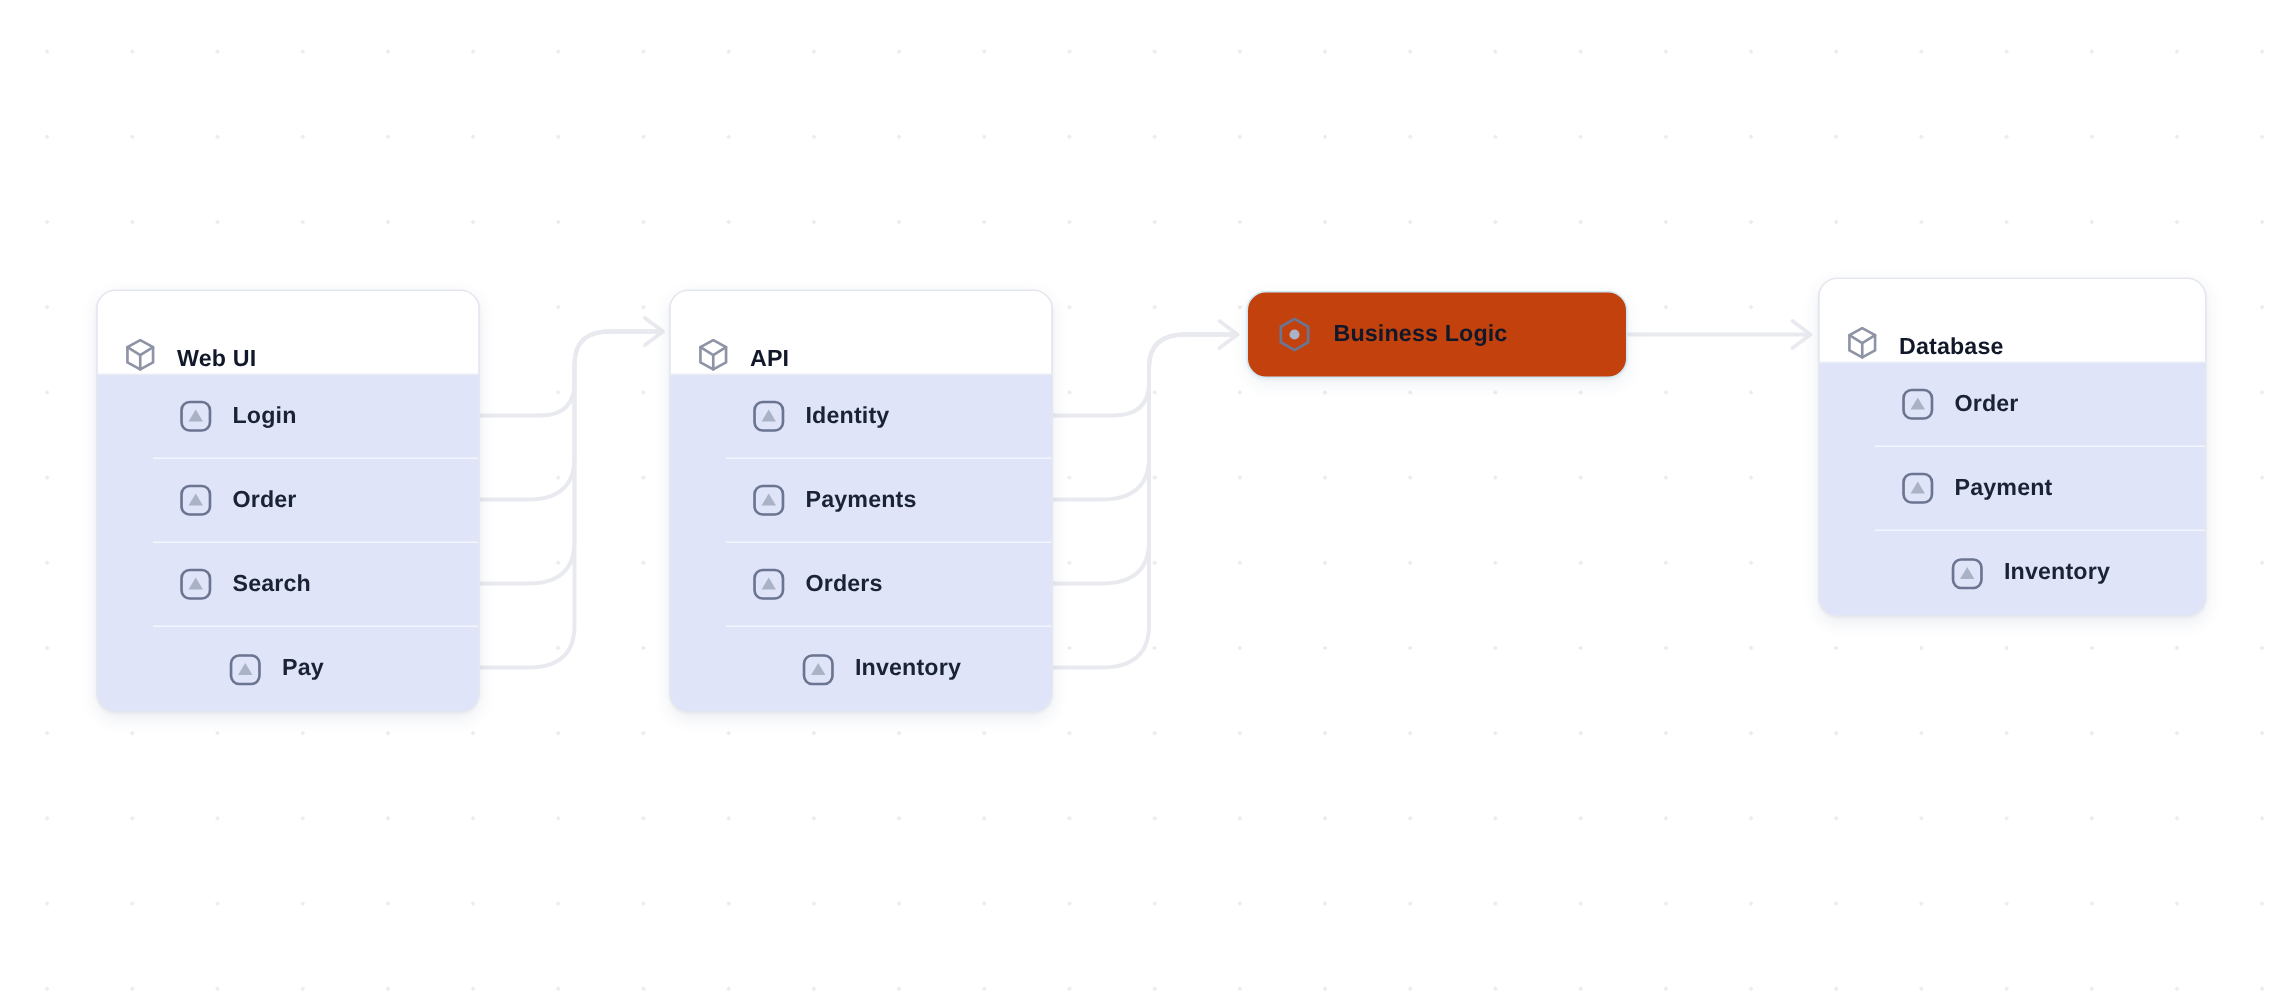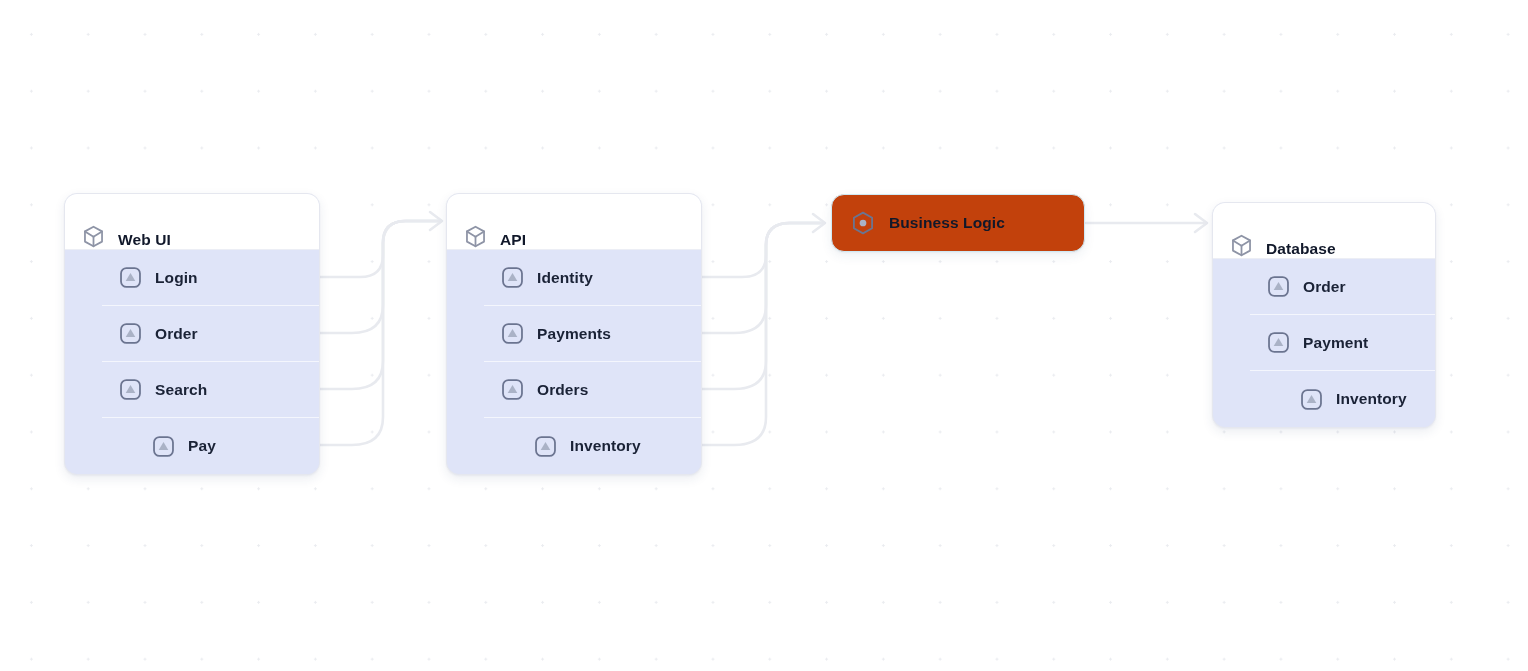--- a/index.html
+++ b/index.html
@@ -255,21 +255,21 @@
   <div class="single-node" style="left:831px; top:194px; width:254px; height:58px;">
     <span class="icon">
       <svg width="26" height="26" viewBox="0 0 24 24" fill="none">
         <path d="M12 2.4 L20.4 7.2 V16.8 L12 21.6 L3.6 16.8 V7.2 Z" stroke="#6b7490" stroke-width="1.7" stroke-linejoin="round"></path>
         <circle cx="12" cy="12" r="3.1" fill="#aab2c6"></circle>
       </svg>
     </span>
     <span class="single-title">Business Logic</span>
   </div>
 
-  <div class="group-node" style="left:1212px; top:202px; width:224px;">
+  <div class="group-node" style="left:1212px; top:185px; width:259px;">
     <div class="group-header">
       <span class="icon">
         <svg width="25" height="25" viewBox="0 0 24 24" fill="none" stroke="#8e94a6" stroke-width="1.7" stroke-linecap="round" stroke-linejoin="round">
           <path d="M12 2.6 L20.2 7.1 V16.9 L12 21.4 L3.8 16.9 V7.1 Z"></path>
           <path d="M12 12.2 L20.2 7.1"></path>
           <path d="M12 12.2 L3.8 7.1"></path>
           <path d="M12 12.2 V21.4"></path>
         </svg>
       </span>
       <span class="group-title">Database</span>

